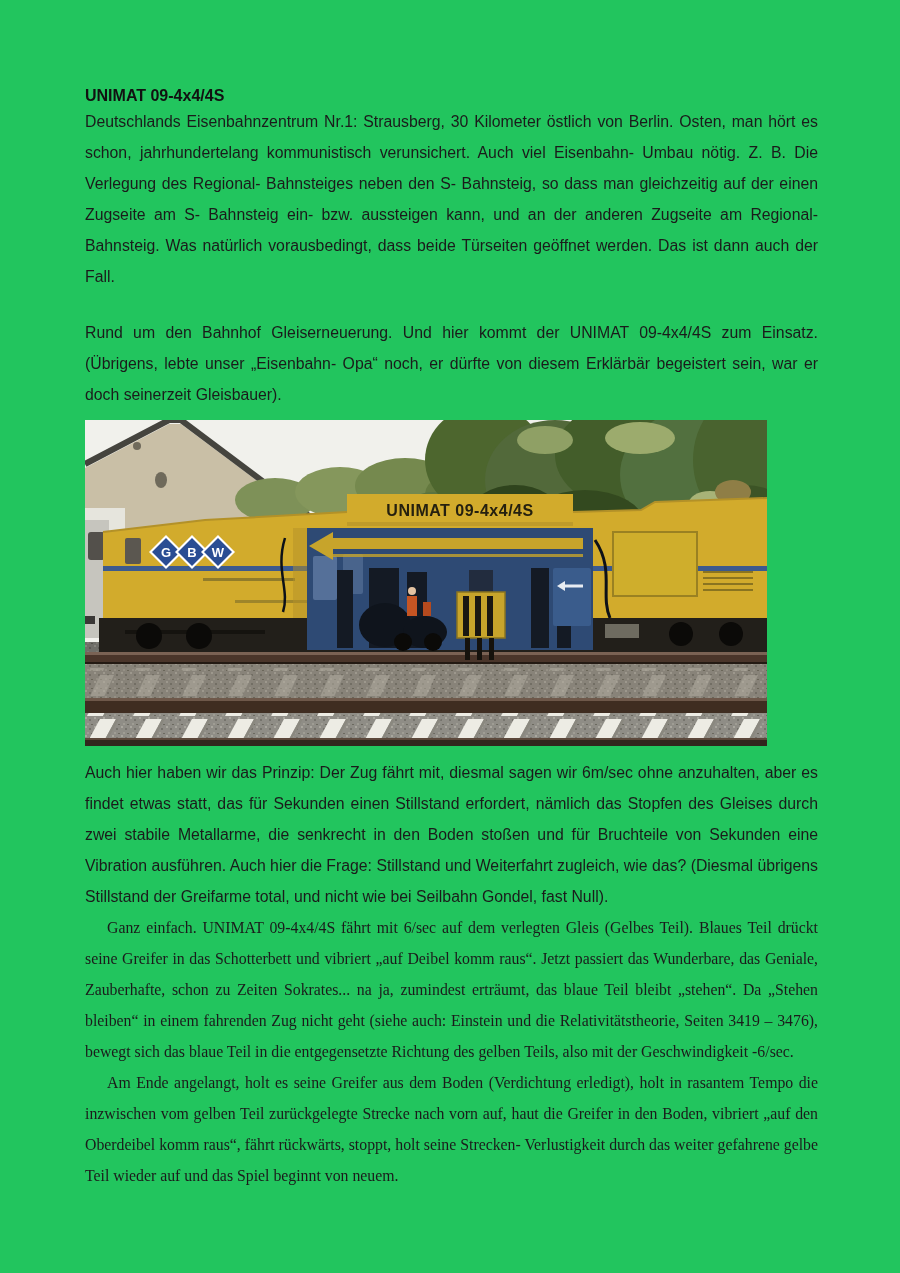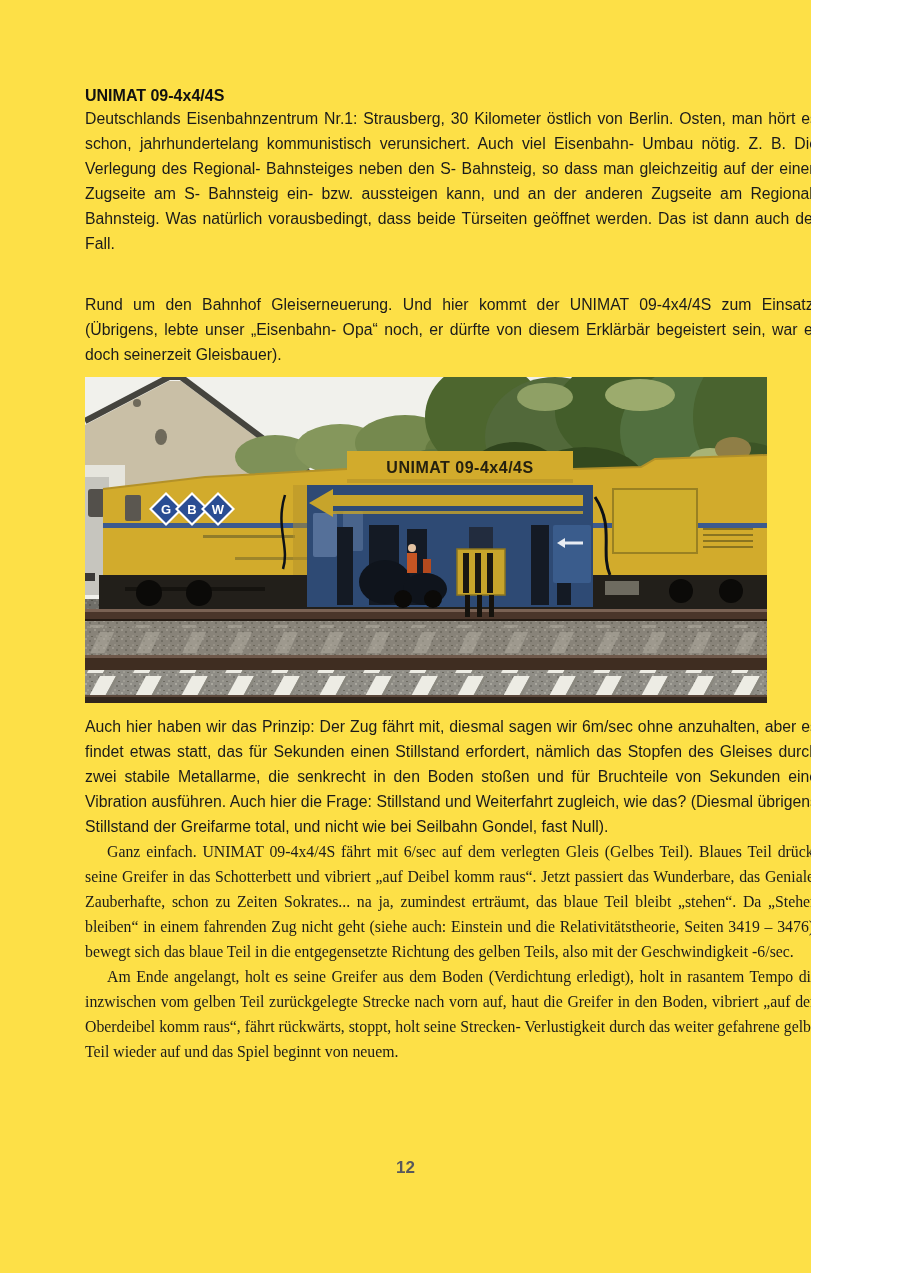--- a/index.html
+++ b/index.html
@@ -1,21 +1,21 @@
 <!DOCTYPE html>
 <html><head>
 <meta charset="utf-8">
 <style>
   html,body{margin:0;padding:0;background:#ffffff;}
-  .page{position:relative;width:811px;height:1273px;background:#fde047;overflow:hidden;
+  .page{position:relative;width:900px;height:1273px;background:#22c55e;overflow:hidden;
         font-family:"Liberation Sans","DejaVu Sans",sans-serif;color:#1b1b1b;}
   .content{position:absolute;left:85px;top:85px;width:733px;}
   .heading{font-size:16px;line-height:21px;font-weight:bold;margin:0;color:#111;}
-  .para{font-size:15.8px;line-height:25px;margin:0;text-align:justify;}
-  .para.gap{margin-top:36px;}
+  .para{font-size:15.8px;line-height:31px;margin:0;text-align:justify;}
+  .para.gap{margin-top:25px;}
   .para.indent{text-indent:22px;font-family:Liberation Serif, serif;}
   figure.photo{margin:10px 0 11px 0;width:682px;height:326px;line-height:0;}
   .pagenum{position:absolute;top:1158px;left:0;width:100%;text-align:center;
            font-size:17px;font-weight:bold;color:#59595b;}
   svg text{font-family:"Liberation Sans","DejaVu Sans",sans-serif;}
 </style>
 </head>
 <body>
 
 <div class="page">
@@ -189,14 +189,13 @@
           <circle cx="646" cy="214" r="12" fill="#0b0a08"></circle>
         </g>
       </svg>
     </figure>
 
     <p class="para">Auch hier haben wir das Prinzip: Der Zug fährt mit, diesmal sagen wir 6m/sec ohne anzuhalten, aber es findet etwas statt, das für Sekunden einen Stillstand erfordert, nämlich das Stopfen des Gleises durch zwei stabile Metallarme, die senkrecht in den Boden stoßen und für Bruchteile von Sekunden eine Vibration ausführen. Auch hier die Frage: Stillstand und Weiterfahrt zugleich, wie das? (Diesmal übrigens Stillstand der Greifarme total, und nicht wie bei Seilbahn Gondel, fast Null).</p>
     <p class="para indent">Ganz einfach. UNIMAT 09-4x4/4S fährt mit 6/sec auf dem verlegten Gleis (Gelbes Teil). Blaues Teil drückt seine Greifer in das Schotterbett und vibriert „auf Deibel komm raus“. Jetzt passiert das Wunderbare, das Geniale, Zauberhafte, schon zu Zeiten Sokrates... na ja, zumindest erträumt, das blaue Teil bleibt „stehen“. Da „Stehen bleiben“ in einem fahrenden Zug nicht geht (siehe auch: Einstein und die Relativitätstheorie, Seiten 3419 – 3476), bewegt sich das blaue Teil in die entgegensetzte Richtung des gelben Teils, also mit der Geschwindigkeit -6/sec.</p>
     <p class="para indent">Am Ende angelangt, holt es seine Greifer aus dem Boden (Verdichtung erledigt), holt in rasantem Tempo die inzwischen vom gelben Teil zurückgelegte Strecke nach vorn auf, haut die Greifer in den Boden, vibriert „auf den Oberdeibel komm raus“, fährt rückwärts, stoppt, holt seine Strecken- Verlustigkeit durch das weiter gefahrene gelbe Teil wieder auf und das Spiel beginnt von neuem.</p>
   </div>
 
-  <div class="pagenum">12</div>
 </div>
 
 </body></html>

